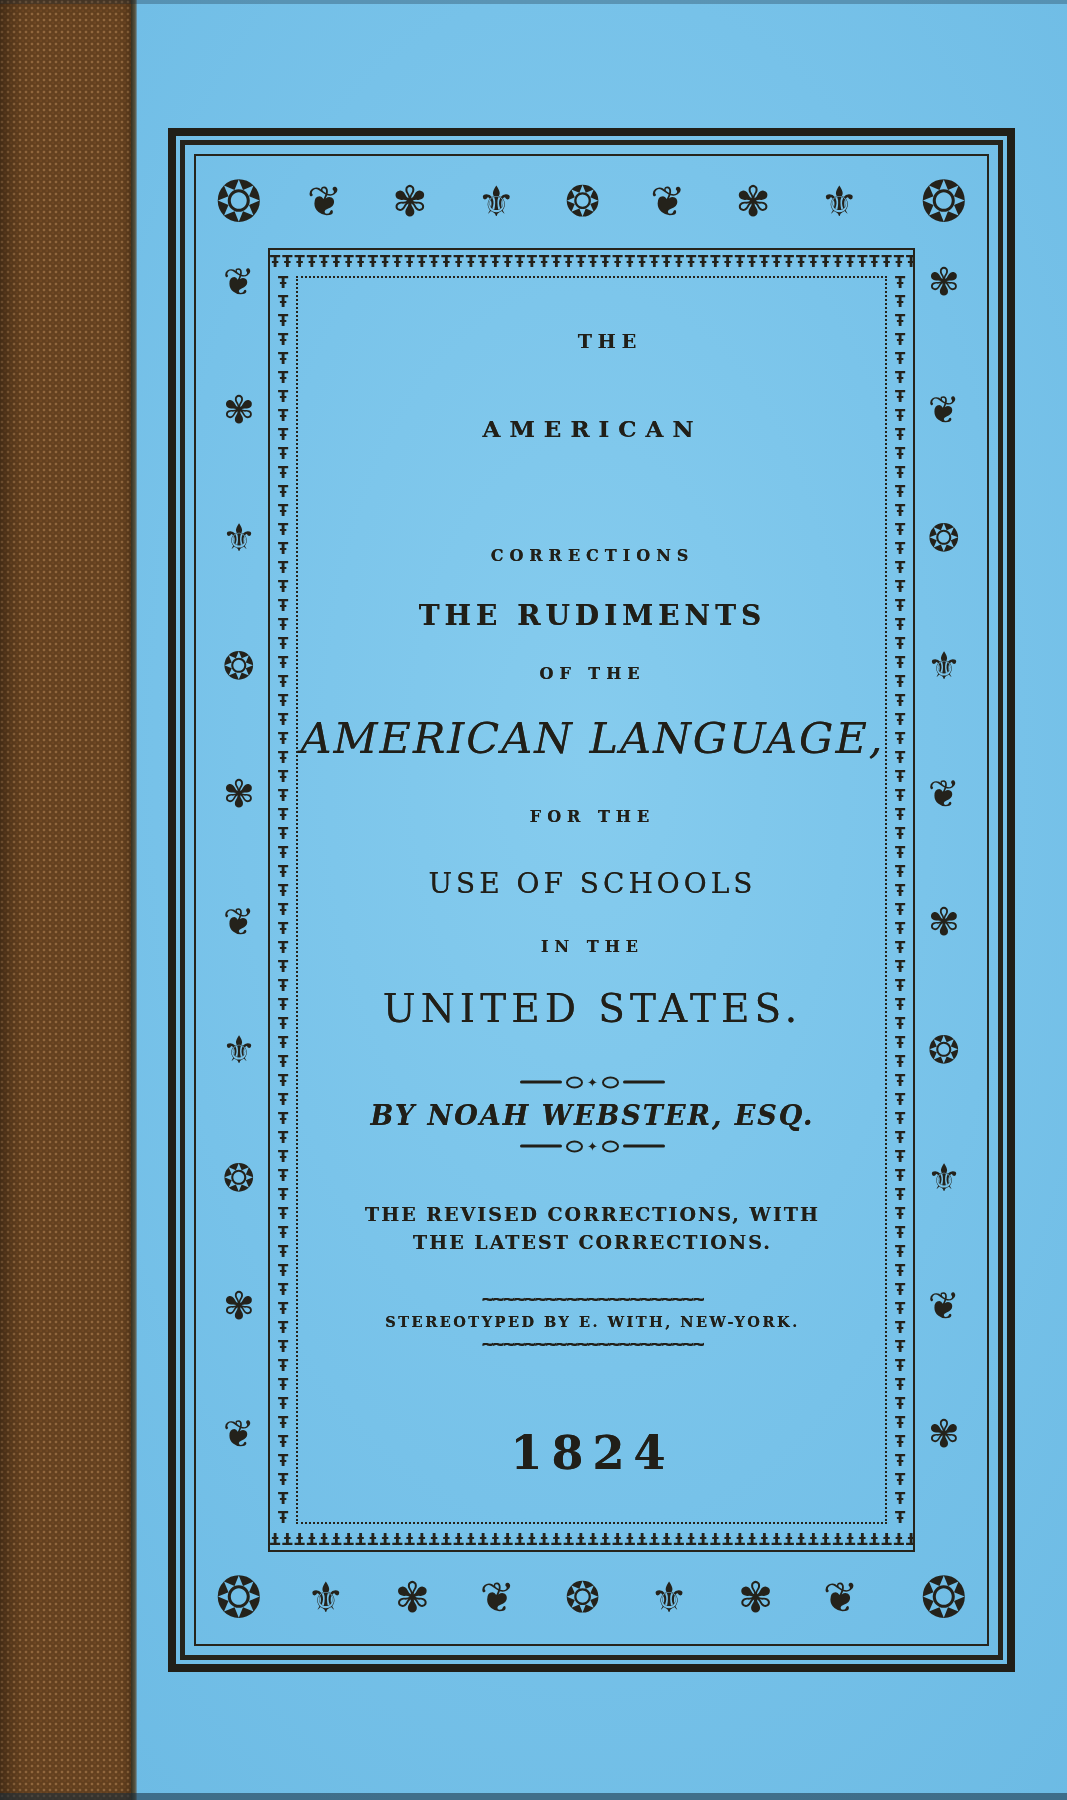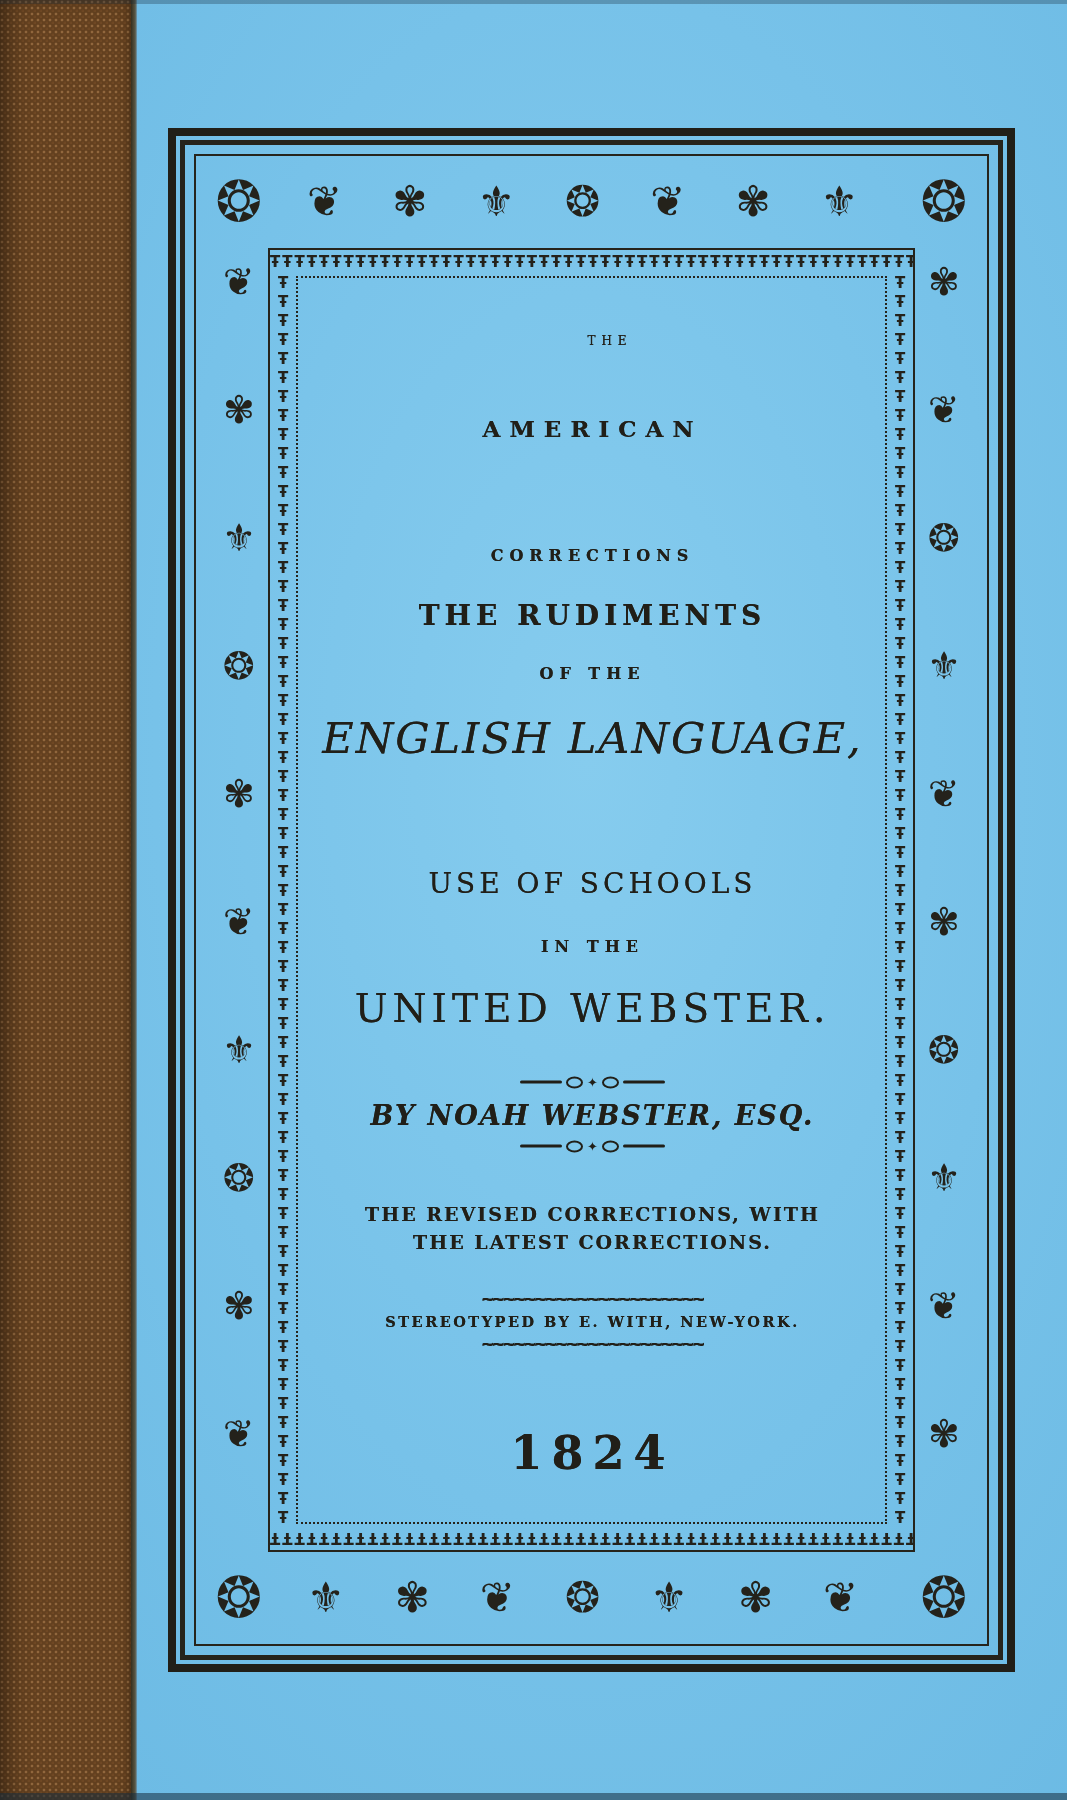--- a/index.html
+++ b/index.html
@@ -48,21 +48,21 @@
   .cross-top   {top:0;left:0;right:0;height:26px;line-height:24px;letter-spacing:2px;}
   .cross-bottom{bottom:0;left:0;right:0;height:26px;line-height:24px;letter-spacing:2px;transform:scaleY(-1);}
   .cross-left  {left:0;top:24px;bottom:24px;width:26px;writing-mode:vertical-rl;text-orientation:upright;line-height:26px;letter-spacing:1px;}
   .cross-right {right:0;top:24px;bottom:24px;width:26px;writing-mode:vertical-rl;text-orientation:upright;line-height:26px;letter-spacing:1px;}
   .dotted-frame{position:absolute;inset:26px;border:2px dotted #26241c;}
 
   
   .text-layer{position:absolute;left:298px;top:284px;width:589px;height:1232px;}
   .line{position:absolute;left:-30px;right:-30px;text-align:center;transform:translateY(-50%);
     text-shadow:0 0 0.6px rgba(33,31,24,0.85);}
-  .l-the       {top:57px;  font-size:12px;font-weight:normal;letter-spacing:6px;margin-left:35px;}
+  .l-the       {top:57px;  font-size:19px;font-weight:bold;letter-spacing:6px;margin-left:35px;}
   .l-american  {top:116px; font-size:23px;font-weight:600;letter-spacing:9px;margin-top:28px;}
   .l-title     {top:192px; font-size:58px;font-weight:bold;letter-spacing:5px;
                 text-shadow:2px 2px 0 rgba(33,31,24,0.22),0 0 0.6px rgba(33,31,24,0.9);}
   .l-smallcaps {font-size:16px;font-weight:bold;letter-spacing:6px;}
   .l-containing{top:271px;}
   .l-rudiments {top:331px; font-size:28px;font-weight:600;letter-spacing:5px;}
   .l-ofthe     {top:389px;}
   .l-language  {top:454px; font-size:43px;font-style:italic;font-weight:500;letter-spacing:2px;}
   .l-forthe    {top:532px;}
   .l-schools   {top:599px; font-size:28px;font-weight:500;letter-spacing:4px;}
@@ -113,24 +113,25 @@
       </div>
     </div>
   </div>
 
   <div class="text-layer">
     <div class="line l-the">THE</div>
     <div class="line l-american">AMERICAN</div>
     <div class="line l-smallcaps l-containing">CORRECTIONS</div>
     <div class="line l-rudiments">THE RUDIMENTS</div>
     <div class="line l-smallcaps l-ofthe">OF THE</div>
-    <div class="line l-language">ENGLISH LANGUAGE,</div>
+    <div class="line l-language">AMERICAN LANGUAGE,</div>
+    <div class="line l-smallcaps l-forthe">FOR THE</div>
     <div class="line l-schools">USE OF SCHOOLS</div>
     <div class="line l-smallcaps l-inthe">IN THE</div>
-    <div class="line l-states">UNITED WEBSTER.</div>
+    <div class="line l-states">UNITED STATES.</div>
 
     <div class="divider div1">
       <span class="bar"></span>
       <span class="ring"></span>
       <span class="glyph">✦</span>
       <span class="ring"></span>
       <span class="bar"></span>
     </div>
 
     <div class="line l-author">BY NOAH WEBSTER, ESQ.</div>

